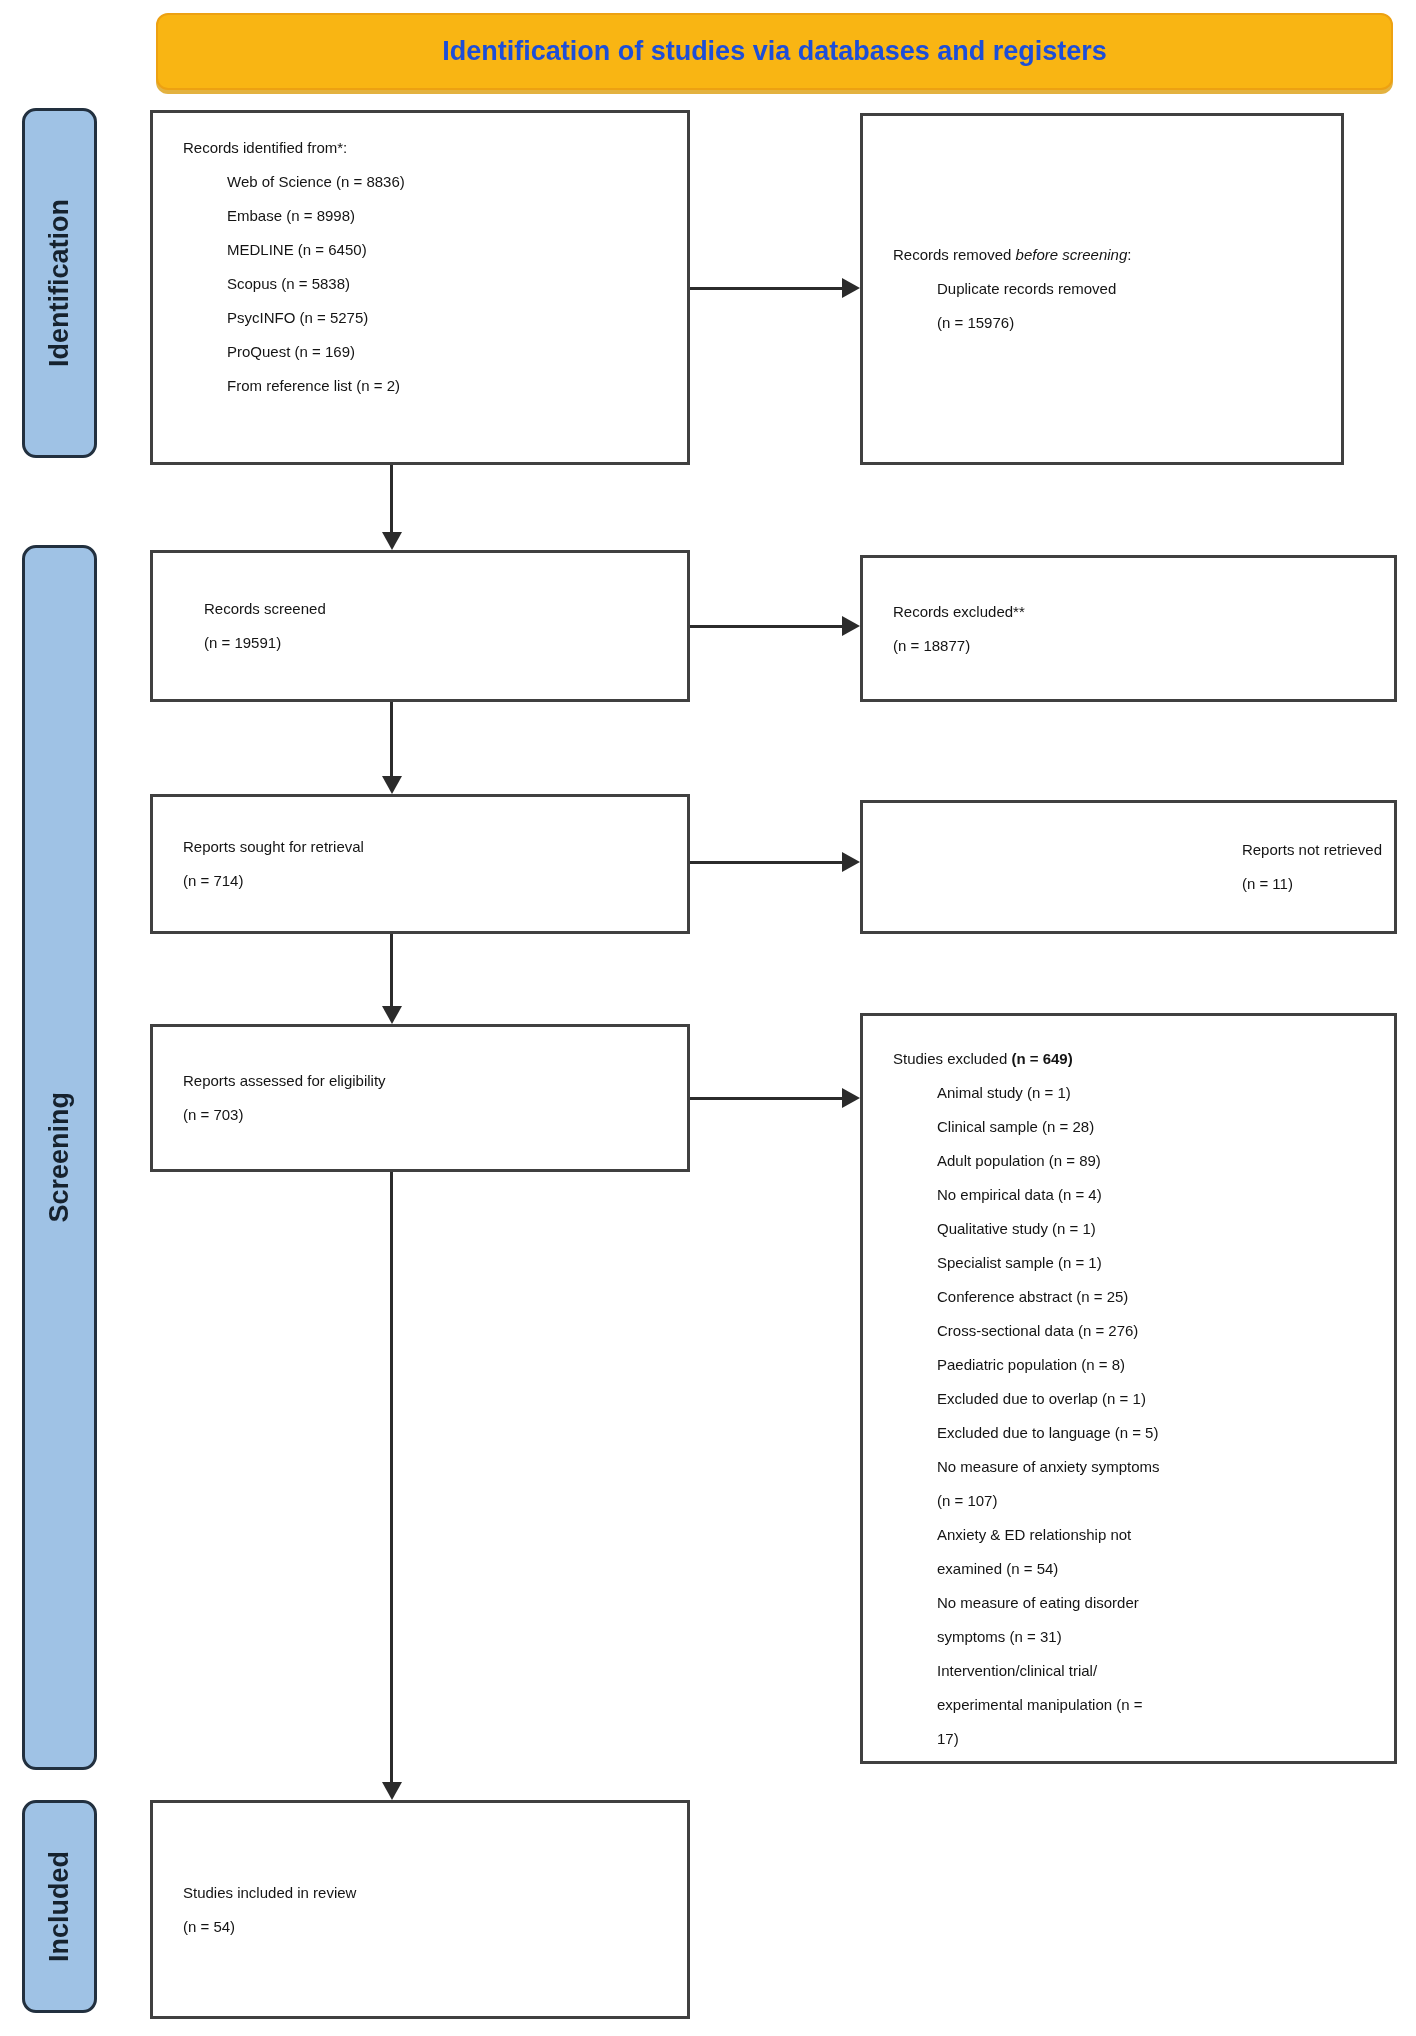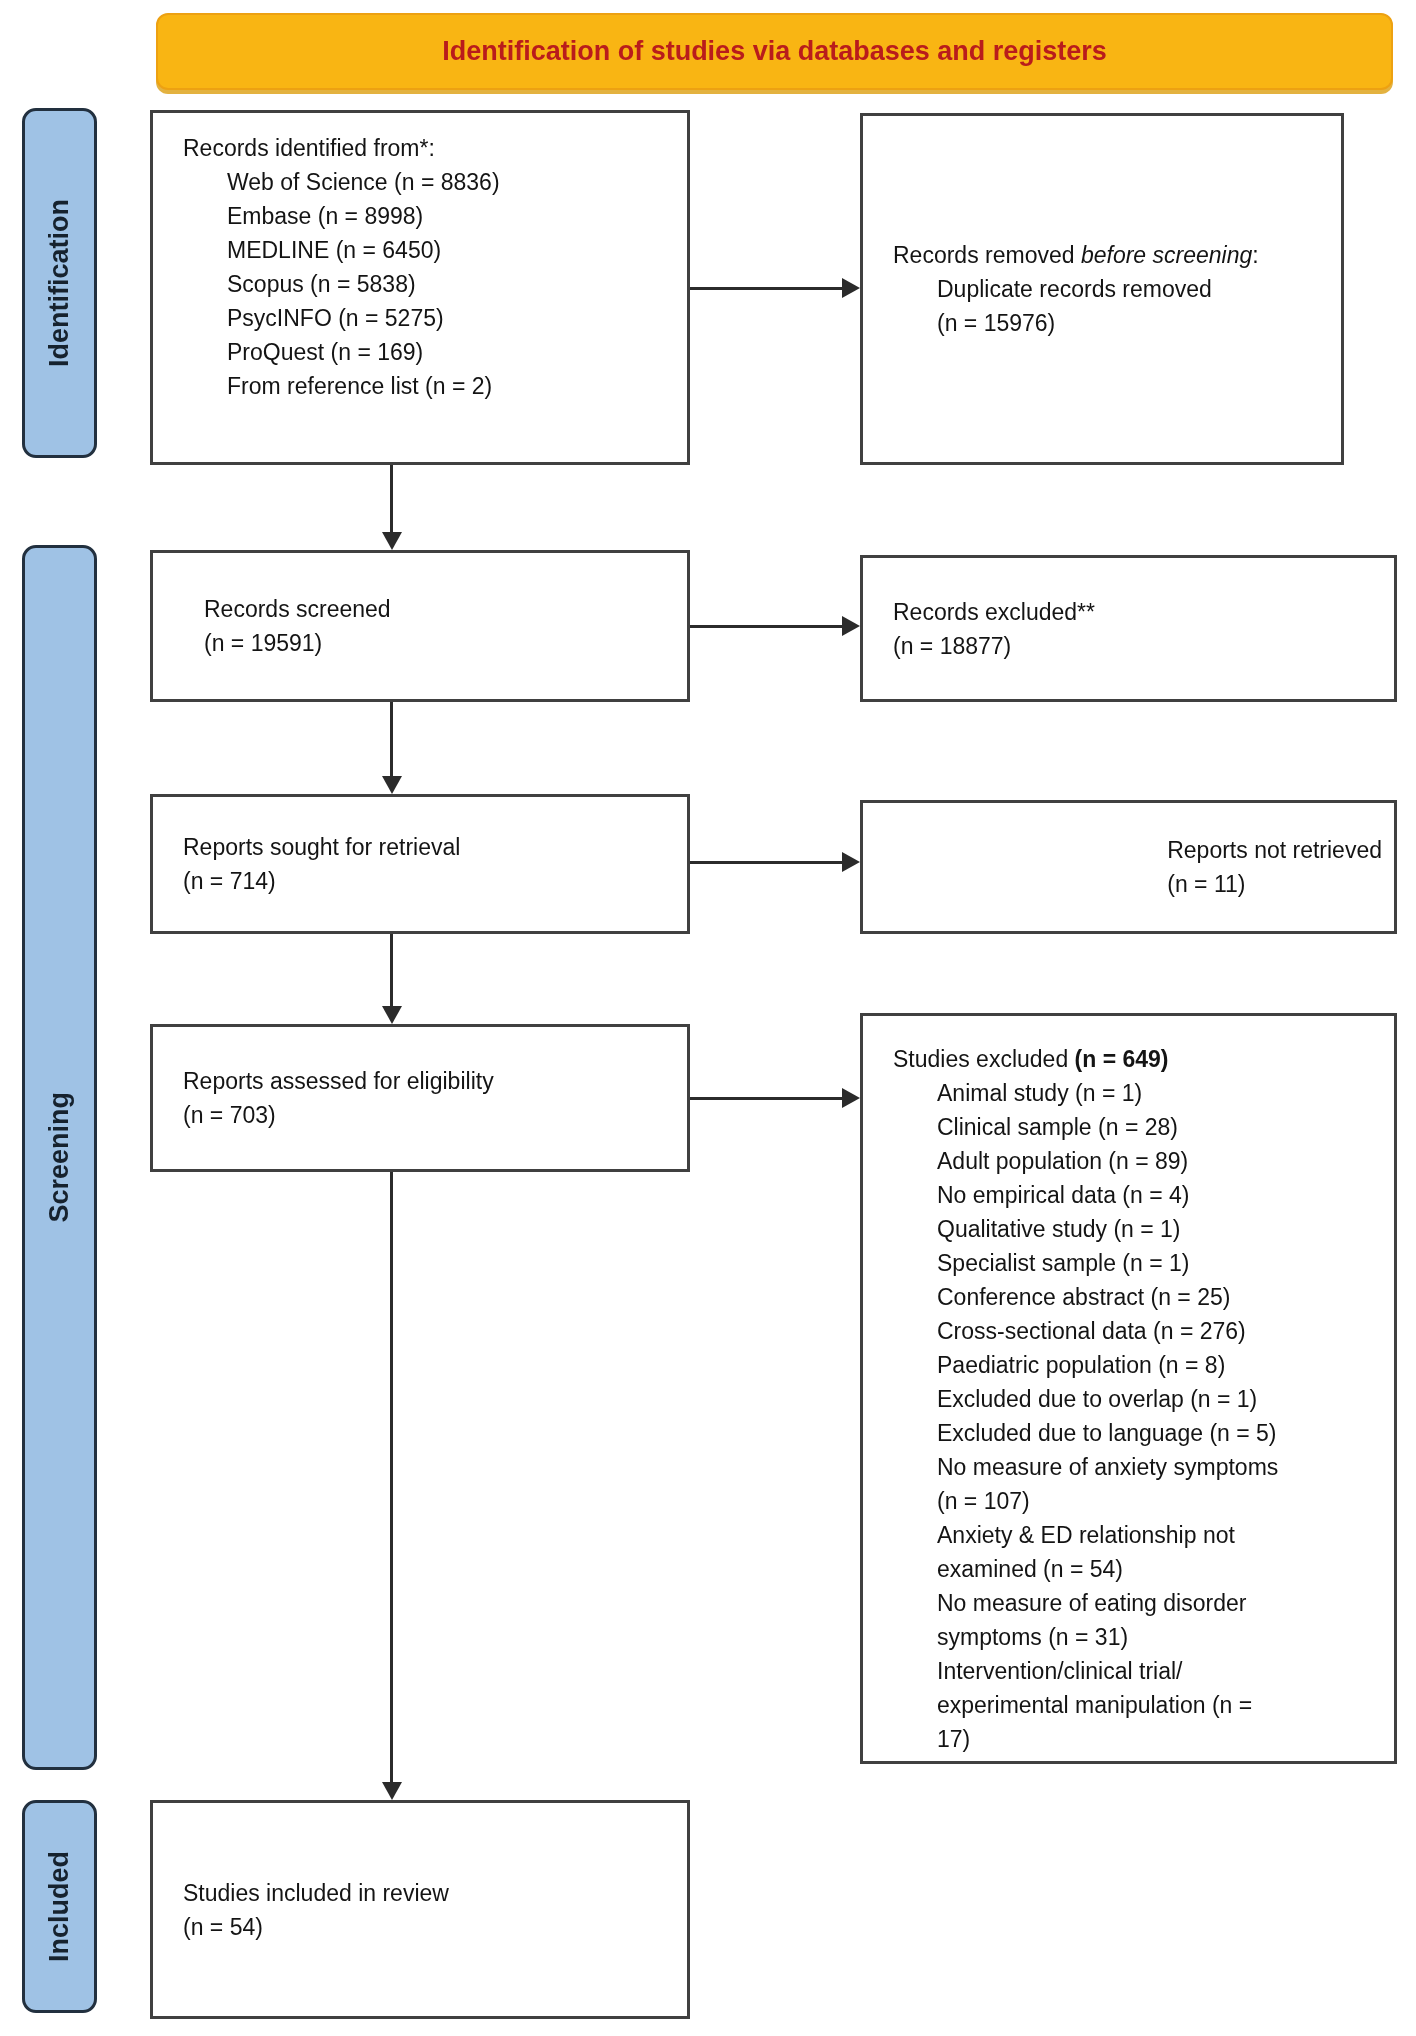--- a/index.html
+++ b/index.html
@@ -9,37 +9,37 @@
   }
   *,*:before,*:after{box-sizing:border-box;}
 
   
   .banner{
     position:absolute;left:156px;top:13px;width:1237px;height:77px;
     background:#F9B513;border:2px solid #EDA112;border-radius:12px;
     box-shadow:0 4px 0 rgba(217,152,0,.75);
     display:flex;align-items:center;justify-content:center;
   }
-  .banner span{font-weight:bold;font-size:27px;color:#b91c1c;}
+  .banner span{font-weight:bold;font-size:27px;color:#1d4ed8;}
 
   
   .sidebar{
     position:absolute;left:22px;width:75px;
     background:#9FC2E5;border:3px solid #22303F;border-radius:14px;
     display:flex;align-items:center;justify-content:center;
   }
   .sidebar span{
     writing-mode:vertical-rl;transform:rotate(180deg);
     font-weight:bold;font-size:27px;color:#16222e;white-space:nowrap;
   }
 
   
   .box{
     position:absolute;background:#ffffff;border:3px solid #404040;
-    font-size:23px;line-height:34px;color:#141414;
+    font-size:15px;line-height:34px;color:#141414;
   }
   .pad{padding:18px 16px 0 30px;}
   .vcenter{display:flex;align-items:center;}
   .vcenter > div{padding-left:30px;padding-right:12px;}
   .indent{margin-left:44px;}
   .wrap{white-space:pre-line;}
   .sx-pad{padding:26px 14px 0 30px;}
   b{font-weight:bold;}
   i{font-style:italic;}
 

